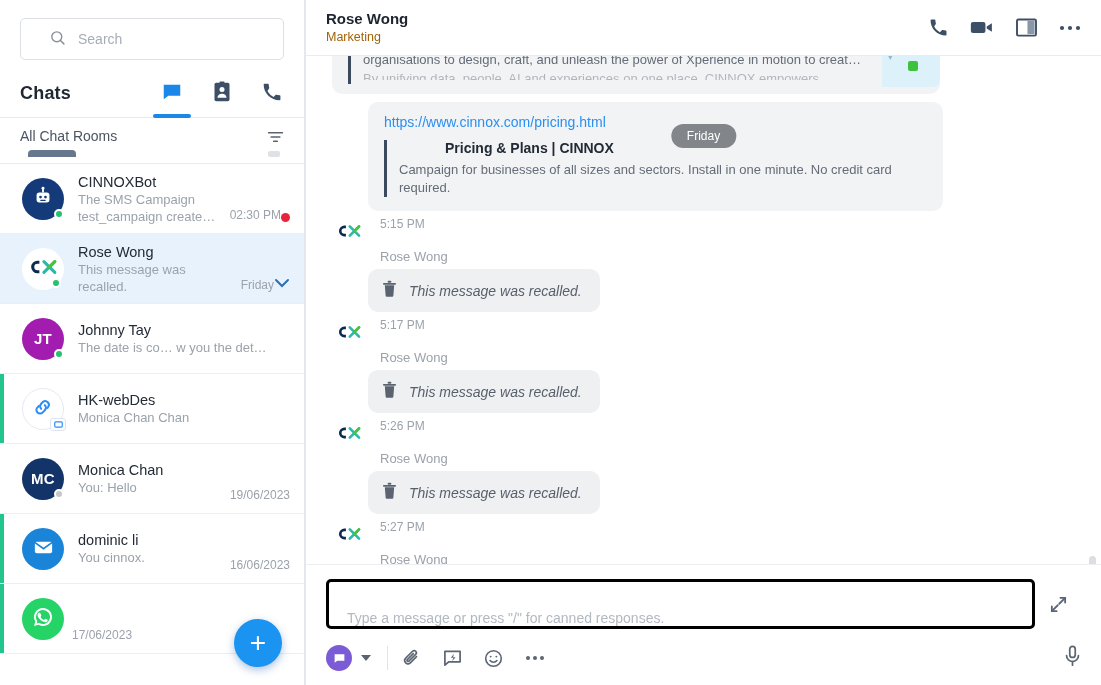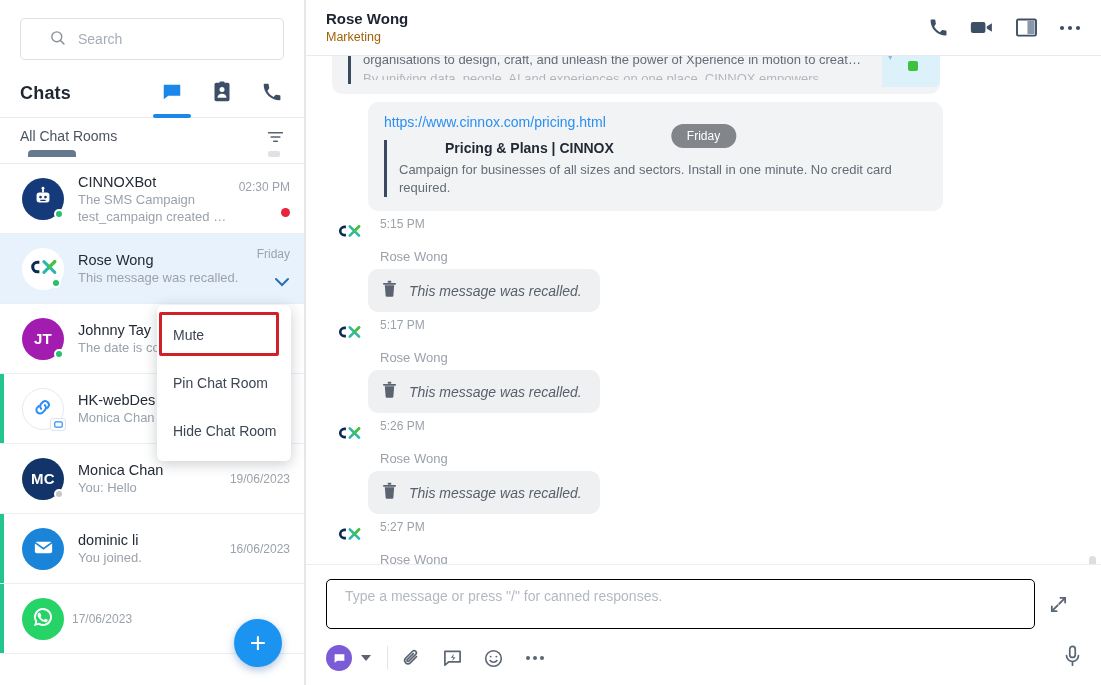--- a/index.html
+++ b/index.html
@@ -106,21 +106,21 @@
   .presence.online { background: #25c16f; }
   .presence.offline { background: #c5c9ce; }
   .chat-text { margin-left: 14px; min-width: 0; flex: 1; }
   .chat-name { font-size: 14.5px; color: #232b36; font-weight: 500; line-height: 18px;
                white-space: nowrap; overflow: hidden; text-overflow: ellipsis; }
   .chat-preview {
     font-size: 13px; color: #9ba2ab; line-height: 17px;
     display: -webkit-box; -webkit-line-clamp: 2; -webkit-box-orient: vertical;
     overflow: hidden;
   }
-  .chat-meta { margin-left: 8px; display: flex; flex-direction: column; align-items: flex-end;
+  .chat-meta { margin-left: 8px; display: flex; flex-direction: row; align-items: flex-end;
                justify-content: center; height: 46px; flex: 0 0 auto; }
   .chat-time { font-size: 12px; color: #9ba2ab; white-space: nowrap; }
   .unread-dot { width: 9px; height: 9px; border-radius: 50%; background: #e8243c; margin-top: 14px; }
   .chev { margin-top: 12px; }
 
   .fab {
     position: absolute; right: 22px; bottom: 18px;
     width: 48px; height: 48px; border-radius: 50%;
     background: #1b93f0; color: #fff;
     display: flex; align-items: center; justify-content: center;
@@ -224,22 +224,22 @@
   .blue-chip .grn { position:absolute; left: 26px; top: 11px; width: 10px; height: 10px; background:#3ec23e; border-radius:2px;}
   .blue-chip .cv { position:absolute; left: 6px; top: 2px; color:#8fb8cf; font-size:9px;}
 
   
   .composer {
     flex: 0 0 auto; border-top: 1px solid #eceef1;
     padding: 14px 20px 12px 20px; background: #fff; position: relative;
   }
   .composer-input-row { display: flex; align-items: center; }
   .composer-box {
-    flex: 1; height: 50px; border: 1px solid #000000; border-radius: 5px;
-    display: flex; align-items: flex-start; padding: 8px 18px;
+    flex: 1; height: 50px; border: 3px solid #000000; border-radius: 5px;
+    display: flex; align-items: flex-end; padding: 0 18px;
   }
   .composer-box input {
     border: none; outline: none; width: 100%;
     font-family: "Liberation Sans", sans-serif; font-size: 14px; color: #3c4858;
     background: transparent;
   }
   .composer-box input::placeholder { color: #b3b9c1; }
   .expand-btn { width: 46px; display: flex; align-items: center; justify-content: center; cursor: pointer; }
   .composer-tools { display: flex; align-items: center; margin-top: 14px; height: 30px; }
   .channel-pill { display: flex; align-items: center; cursor: pointer; }
@@ -429,21 +429,21 @@
         <div class="avatar" style="background:#1a84d8;">
           <span>
             <svg width="23" height="23" viewBox="0 0 24 24" fill="#fff">
               <rect x="3" y="6" width="18" height="12" rx="2"></rect>
               <path d="M3.6 7.2L12 13.2l8.4-6" stroke="#1a84d8" stroke-width="1.8" fill="none" stroke-linecap="round"></path>
             </svg>
           </span>
         </div>
         <div class="chat-text">
           <div class="chat-name">dominic li</div>
-          <div class="chat-preview">You joined.</div>
+          <div class="chat-preview">You cinnox.</div>
         </div>
         <div class="chat-meta">
           <div class="chat-time">16/06/2023</div>
         </div>
       </div>
 
       <div class="chat-item">
         <div class="edge"></div>
         <div class="avatar" style="background:#25d366;">
           <span>
@@ -457,26 +457,20 @@
           <div class="chat-time">17/06/2023</div>
         </div>
       </div>
 
     </div>
 
     <div class="fab">
       <span>+</span>
     </div>
 
-    <div class="ctx-menu">
-      <div class="ctx-highlight"></div>
-      <div class="ctx-item">Mute</div>
-      <div class="ctx-item">Pin Chat Room</div>
-      <div class="ctx-item">Hide Chat Room</div>
-    </div>
 
   </div>
 
   <div class="right-panel">
 
     <div class="conv-header">
       <div>
         <div class="conv-title">Rose Wong</div>
         <div class="conv-sub">Marketing</div>
       </div>

